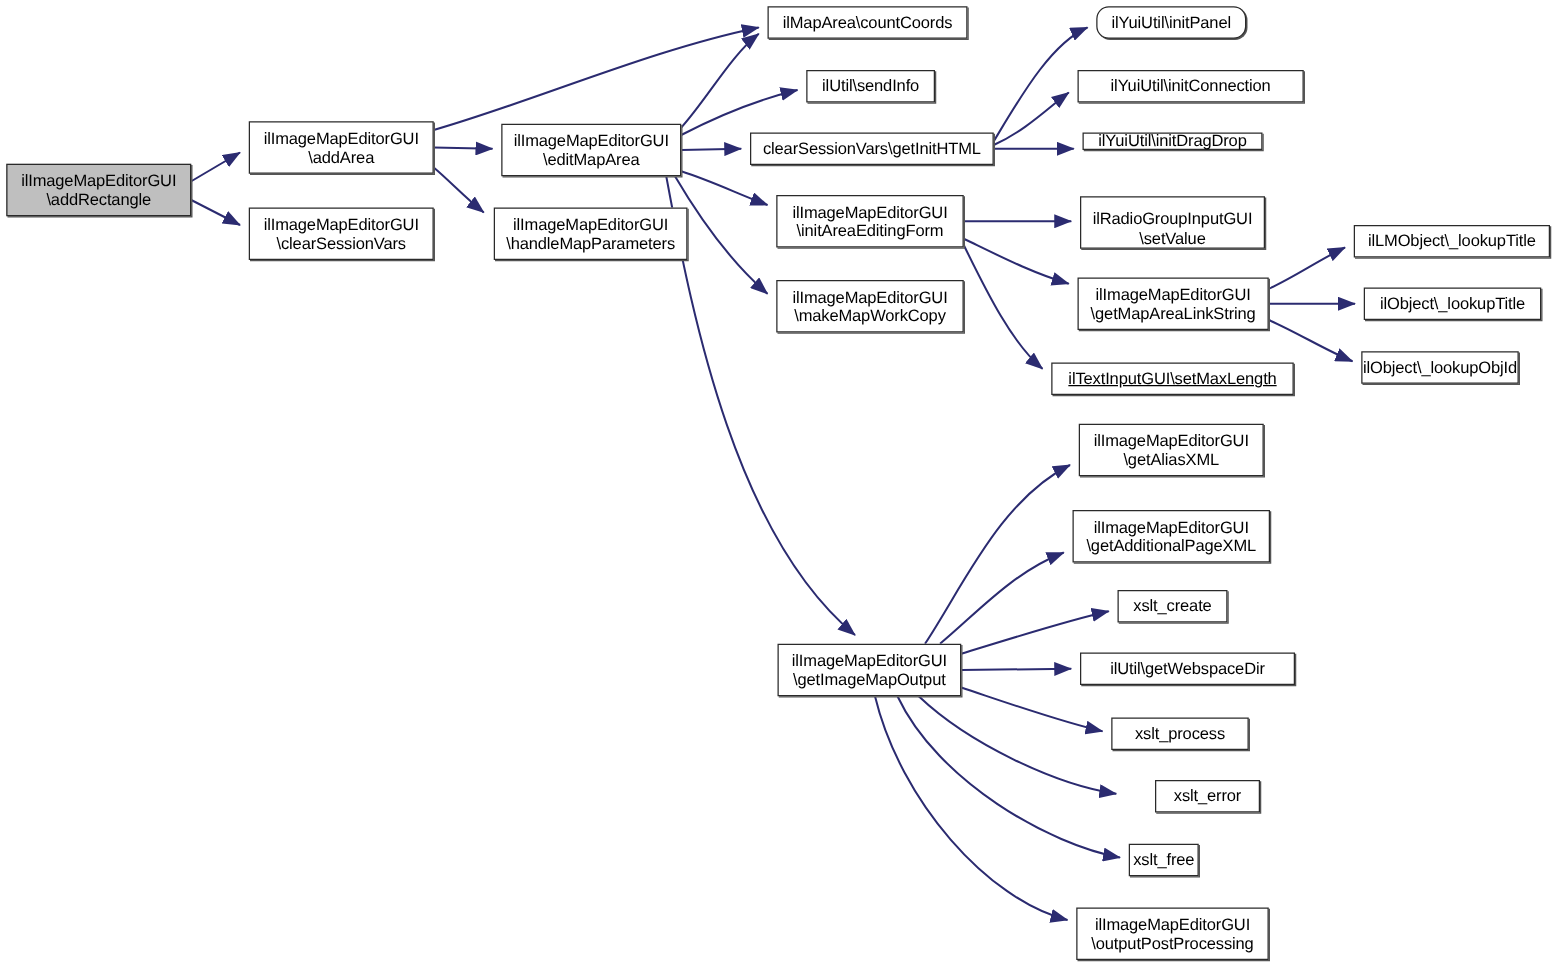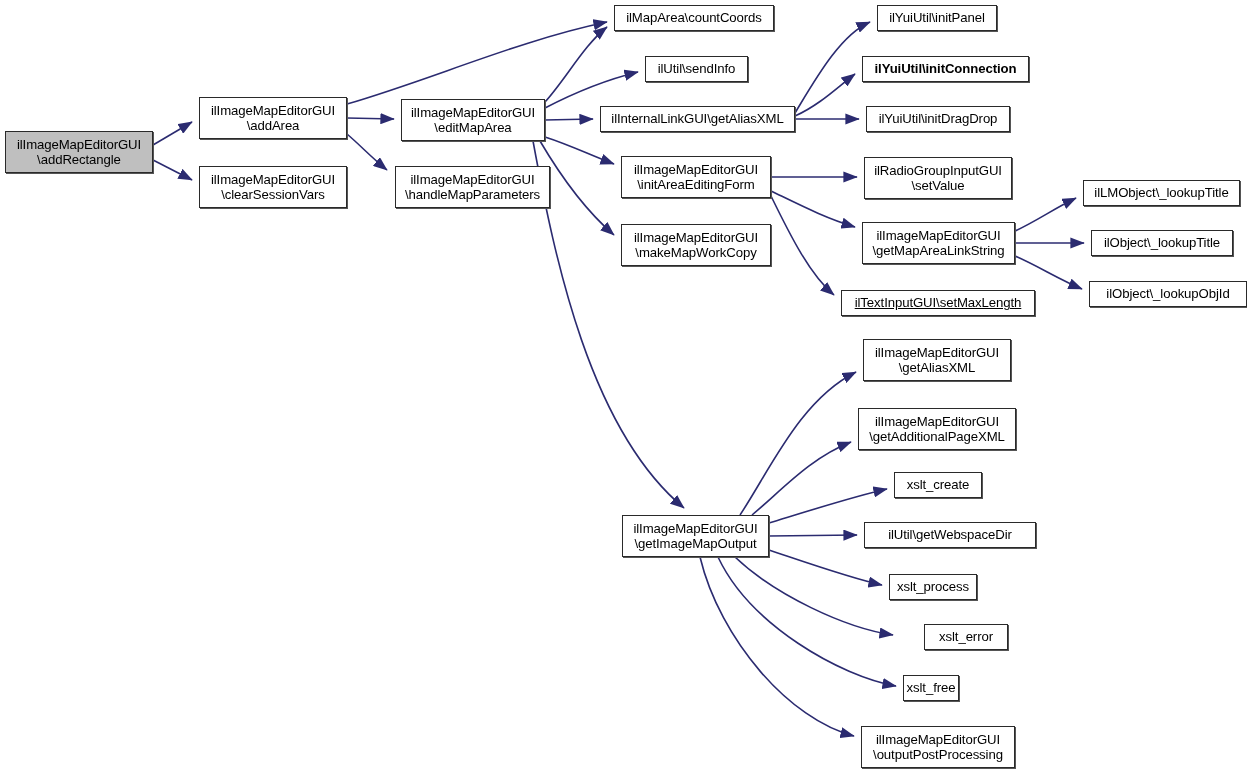--- a/index.html
+++ b/index.html
@@ -98,44 +98,44 @@
       <div class="node" style="left: 199px; top: 97px; width: 148px; height: 42px;"><span class="node-label">ilImageMapEditorGUI
 \addArea</span></div>
       <div class="node" style="left: 199px; top: 166px; width: 148px; height: 42px;"><span class="node-label">ilImageMapEditorGUI
 \clearSessionVars</span></div>
       <div class="node" style="left: 401px; top: 99px; width: 144px; height: 42px;"><span class="node-label">ilImageMapEditorGUI
 \editMapArea</span></div>
       <div class="node" style="left: 395px; top: 166px; width: 155px; height: 42px;"><span class="node-label">ilImageMapEditorGUI
 \handleMapParameters</span></div>
       <div class="node" style="left: 614px; top: 5px; width: 160px; height: 26px;"><span class="node-label">ilMapArea\countCoords</span></div>
       <div class="node" style="left: 645px; top: 56px; width: 103px; height: 26px; text-align: center;"><span class="node-label">ilUtil\sendInfo</span></div>
-      <div class="node" style="left: 600px; top: 106px; width: 195px; height: 26px;"><span class="node-label">ilInternalLinkGUI\getAliasXML</span></div>
+      <div class="node" style="left: 600px; top: 106px; width: 195px; height: 26px;"><span class="node-label">clearSessionVars\getInitHTML</span></div>
       <div class="node" style="left: 621px; top: 156px; width: 150px; height: 42px;"><span class="node-label">ilImageMapEditorGUI
 \initAreaEditingForm</span></div>
       <div class="node" style="left: 621px; top: 224px; width: 150px; height: 42px;"><span class="node-label">ilImageMapEditorGUI
 \makeMapWorkCopy</span></div>
-      <div class="node" style="left: 877px; top: 5px; width: 120px; height: 26px;"><span class="node-label">ilYuiUtil\initPanel</span></div>
-      <div class="node" style="left: 862px; top: 56px; width: 167px; height: 26px; font-weight: bold;"><span class="node-label">ilYuiUtil\initConnection</span></div>
-      <div class="node" style="left: 866px; top: 106px; width: 144px; height: 26px;"><span class="node-label">ilYuiUtil\initDragDrop</span></div>
-      <div class="node" style="left: 864px; top: 157px; width: 148px; height: 42px;"><span class="node-label">ilRadioGroupInputGUI
+      <div class="node" style="left: 877px; top: 5px; width: 120px; height: 26px; border-radius: 10px;"><span class="node-label">ilYuiUtil\initPanel</span></div>
+      <div class="node" style="left: 862px; top: 56px; width: 181px; height: 26px;"><span class="node-label">ilYuiUtil\initConnection</span></div>
+      <div class="node" style="left: 866px; top: 106px; width: 144px; height: 14px;"><span class="node-label">ilYuiUtil\initDragDrop</span></div>
+      <div class="node" style="left: 864px; top: 157px; width: 148px; height: 42px; align-items: flex-end;"><span class="node-label">ilRadioGroupInputGUI
 \setValue</span></div>
       <div class="node" style="left: 862px; top: 222px; width: 153px; height: 42px;"><span class="node-label">ilImageMapEditorGUI
 \getMapAreaLinkString</span></div>
       <div class="node" style="left: 841px; top: 290px; width: 194px; height: 26px; text-decoration: underline;"><span class="node-label">ilTextInputGUI\setMaxLength</span></div>
       <div class="node" style="left: 1083px; top: 180px; width: 157px; height: 26px;"><span class="node-label">ilLMObject\_lookupTitle</span></div>
       <div class="node" style="left: 1091px; top: 230px; width: 142px; height: 26px;"><span class="node-label">ilObject\_lookupTitle</span></div>
-      <div class="node" style="left: 1089px; top: 281px; width: 158px; height: 26px;"><span class="node-label">ilObject\_lookupObjId</span></div>
+      <div class="node" style="left: 1089px; top: 281px; width: 126px; height: 26px;"><span class="node-label">ilObject\_lookupObjId</span></div>
       <div class="node" style="left: 622px; top: 515px; width: 147px; height: 42px;"><span class="node-label">ilImageMapEditorGUI
 \getImageMapOutput</span></div>
       <div class="node" style="left: 863px; top: 339px; width: 148px; height: 42px;"><span class="node-label">ilImageMapEditorGUI
 \getAliasXML</span></div>
       <div class="node" style="left: 858px; top: 408px; width: 158px; height: 42px;"><span class="node-label">ilImageMapEditorGUI
 \getAdditionalPageXML</span></div>
       <div class="node" style="left: 894px; top: 472px; width: 88px; height: 26px;"><span class="node-label">xslt_create</span></div>
       <div class="node" style="left: 864px; top: 522px; width: 172px; height: 26px;"><span class="node-label">ilUtil\getWebspaceDir</span></div>
-      <div class="node" style="left: 889px; top: 574px; width: 88px; height: 26px;"><span class="node-label">xslt_process</span></div>
+      <div class="node" style="left: 889px; top: 574px; width: 110px; height: 26px;"><span class="node-label">xslt_process</span></div>
       <div class="node" style="left: 900px; top: 624px; width: 84px; height: 26px; margin-left: 24px;"><span class="node-label">xslt_error</span></div>
       <div class="node" style="left: 903px; top: 675px; width: 56px; height: 26px;"><span class="node-label">xslt_free</span></div>
       <div class="node" style="left: 861px; top: 726px; width: 154px; height: 42px;"><span class="node-label">ilImageMapEditorGUI
 \outputPostProcessing</span></div>
     </div>
 
 </div>
 
 </body></html>

